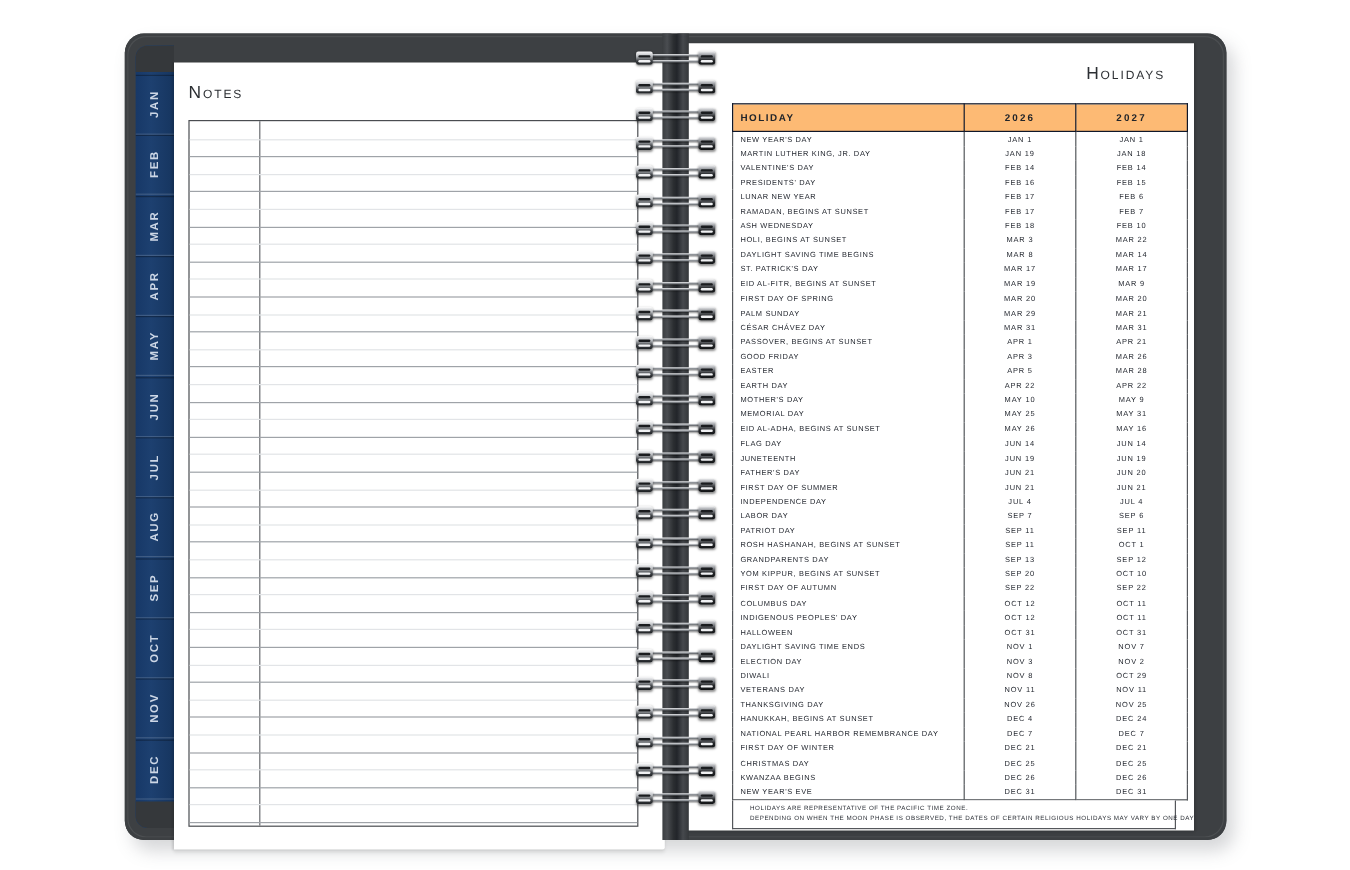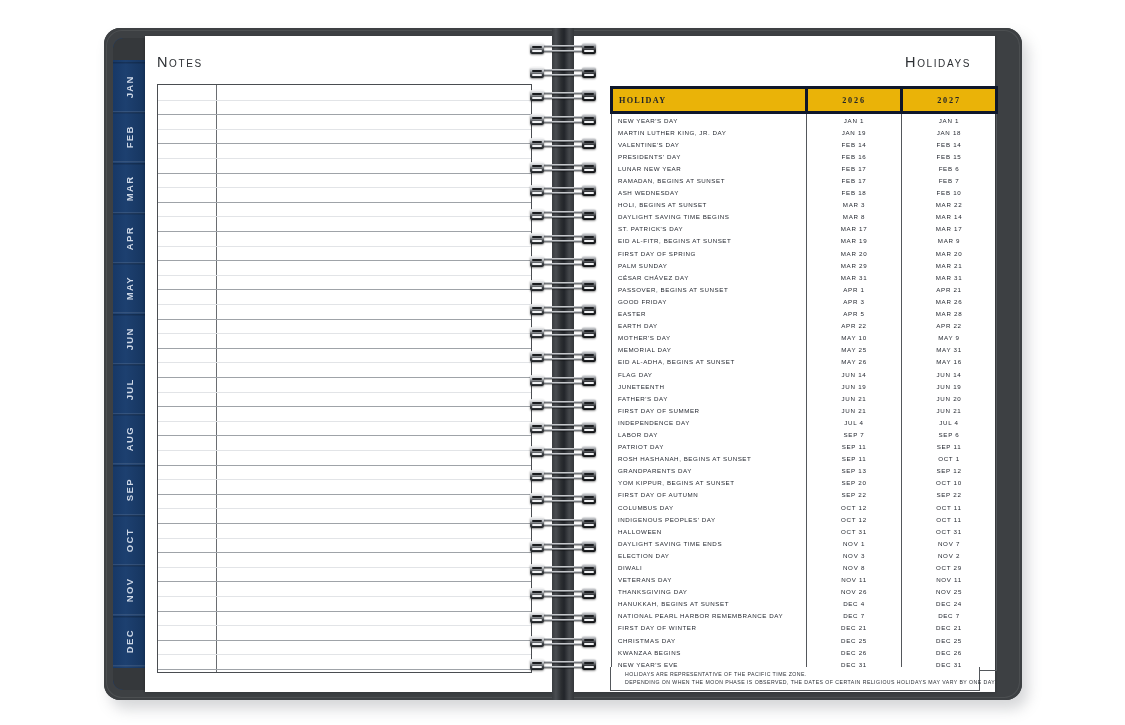--- a/index.html
+++ b/index.html
@@ -91,21 +91,21 @@
     text-transform: uppercase;
     box-sizing: border-box;
   }
 
   
   .page {
     position: absolute;
     background: #ffffff;
     box-sizing: border-box;
   }
-  .page-left  { left: 145px; top: 36px; width: 409px; height: 656px; border-radius: 0 2px 2px 0;
+  .page-left  { left: 145px; top: 52px; width: 409px; height: 656px; border-radius: 0 2px 2px 0;
                 box-shadow: -1px 0 2px rgba(0,0,0,0.10), 0 2px 3px rgba(0,0,0,0.07); }
   .page-right { left: 570px; top: 36px; width: 425px; height: 656px; border-radius: 2px 0 0 2px;
                 box-shadow: 1px 0 2px rgba(0,0,0,0.10), 0 2px 3px rgba(0,0,0,0.07); }
 
   .page-title {
     position: absolute;
     top: 18px;
     font-size: 14.5px;
     letter-spacing: 1.6px;
     color: #2c2f33;
@@ -147,31 +147,30 @@
   .holiday-table {
     position: absolute;
     left: 40px;
     top: 50px;
     width: 370px;
     border-collapse: collapse;
     table-layout: fixed;
     font-size: 6.1px;
   }
   .holiday-table th {
-    background: #eab308;
-    border: 3px solid #0f172a;
+    background: #fdba74;
+    border: 1px solid #0f172a;
     color: #22252a;
     font-size: 8.2px;
     letter-spacing: 1.3px;
     font-weight: 600;
     padding: 4px 0 4px 6px;
     text-align: left;
     text-transform: uppercase;
     height: 14px;
-    font-family: Liberation Serif, serif;
   }
   .holiday-table th.year-col {
     text-align: center;
     padding-left: 0;
     letter-spacing: 1.8px;
   }
   .holiday-table td {
     border-left: 1px solid #54575b;
     border-right: 1px solid #54575b;
     padding: 0 0 0 6px;

